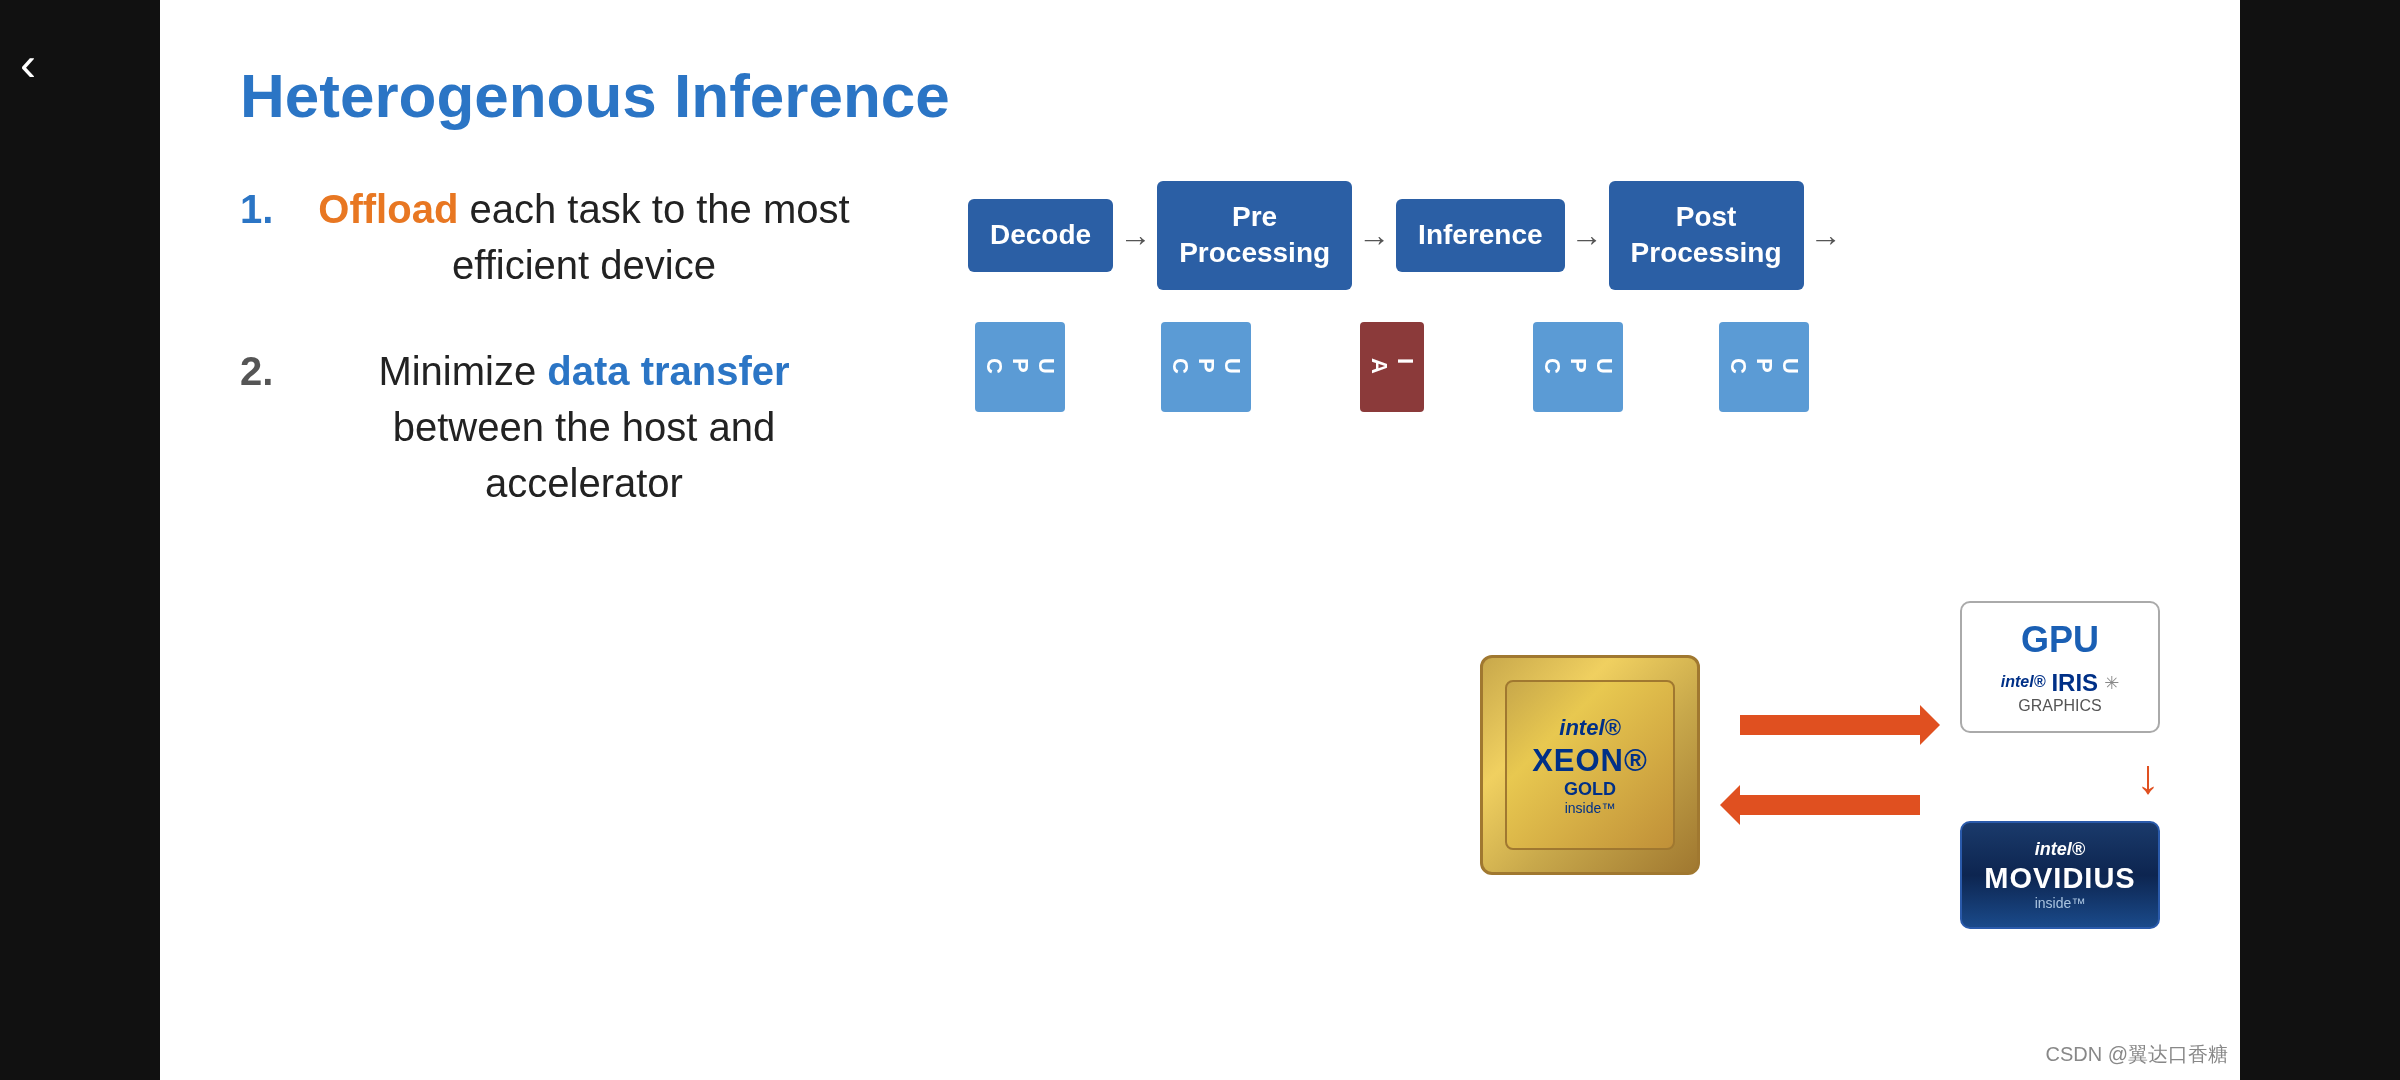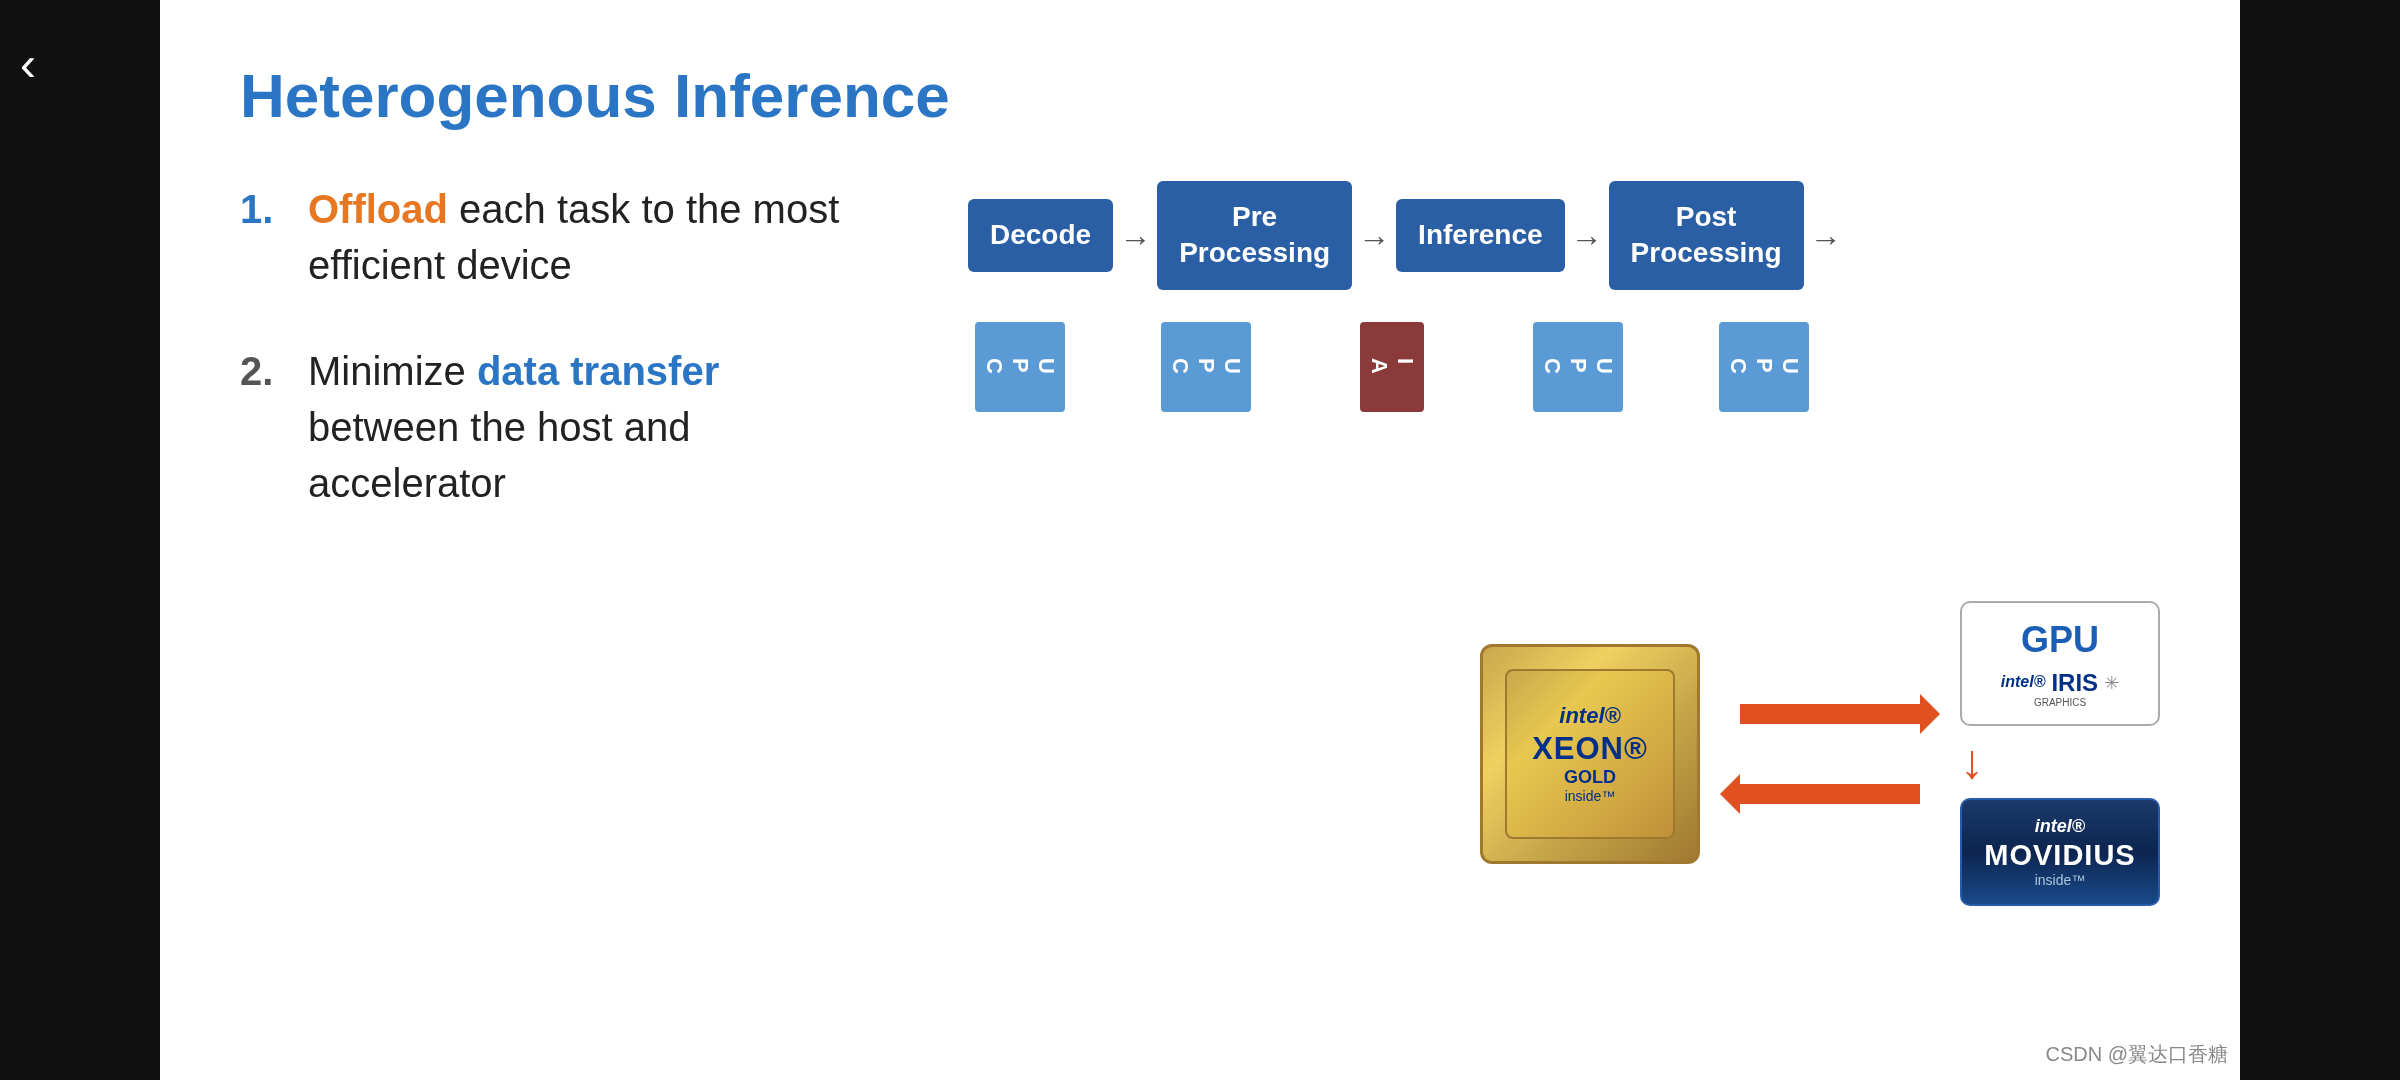--- a/index.html
+++ b/index.html
@@ -73,20 +73,21 @@
     .bullet-number {
       font-weight: bold;
       font-size: 40px;
       color: #2b75c5;
       flex-shrink: 0;
       min-width: 50px;
     }
 
     .bullet-text {
       color: #222;
+      text-align: center;
     }
 
     .highlight-orange {
       color: #e87722;
       font-weight: bold;
     }
 
     .highlight-blue {
       color: #2b75c5;
       font-weight: bold;
@@ -201,22 +202,22 @@
 
     .inside-text {
       font-size: 14px;
       color: #003087;
     }
 
     
     .right-chips {
       display: flex;
       flex-direction: column;
-      gap: 12px;
-      align-items: flex-start;
+      gap: 20px;
+      align-items: flex-end;
     }
 
     
     .gpu-card {
       width: 200px;
       background: #fff;
       border: 2px solid #aaa;
       border-radius: 10px;
       padding: 16px 20px;
       text-align: center;
@@ -242,21 +243,21 @@
       color: #003087;
       font-style: italic;
     }
 
     .iris-sparkle {
       font-size: 18px;
       color: #888;
     }
 
     .iris-small {
-      font-size: 10px;
+      font-size: 16px;
       color: #555;
     }
 
     
     .movidius-card {
       width: 200px;
       background: linear-gradient(180deg, #1a3a6b 0%, #0d2550 50%, #1a4a8a 100%);
       border-radius: 10px;
       padding: 16px 20px;
       text-align: center;

